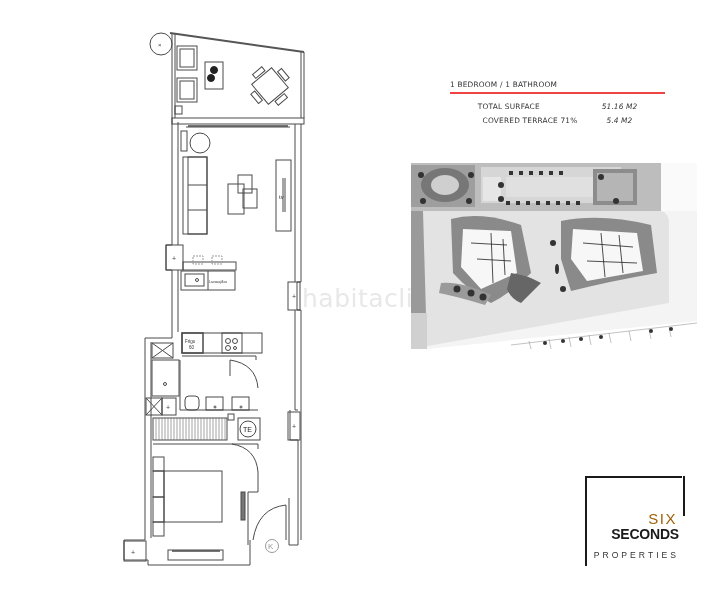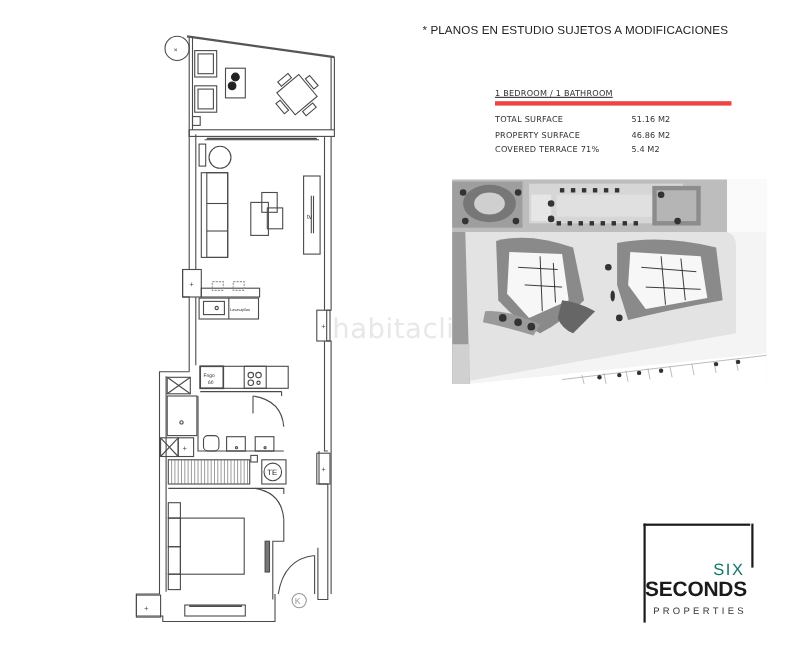--- a/index.html
+++ b/index.html
@@ -2,31 +2,31 @@
 <html><head>
 <meta charset="utf-8">
 <style>
   html, body { margin:0; padding:0; background:#ffffff; }
   body { width:716px; height:600px; position:relative; overflow:hidden; font-family:"Liberation Sans", sans-serif; color:#222; }
   .abs { position:absolute; }
   #floorplan { left:0; top:0; width:716px; height:600px; }
   .disclaimer { left:384px; top:22px; font-size:10.6px; line-height:13px; color:#222; letter-spacing:0.1px; }
   .disclaimer div { white-space:nowrap; }
   .specs { left:450px; top:80px; width:215px; font-family:"DejaVu Sans", sans-serif; font-size:7.4px; color:#333; }
-  .specs-title { padding-bottom:3px; border-bottom:4px solid #ef4444; margin-bottom:6px; letter-spacing:0.2px;text-decoration:underline; }
-  .spec-row { display:flex; height:13.5px; align-items:center; }
+  .specs-title { padding-bottom:3px; border-bottom:2px solid #ef4444; margin-bottom:6px; letter-spacing:0.2px; }
+  .spec-row { display:flex; height:13.5px; align-items:center;justify-content:center; }
   .spec-label { width:124px; letter-spacing:0.2px; }
-  .spec-value { letter-spacing:0.1px; }
+  .spec-value { letter-spacing:0.1px;font-style:italic; }
   .siteplan { left:411px; top:163px; width:286px; height:186px; }
   .logo { left:585px; top:476px; width:100px; height:90px; }
   .logo-box { position:absolute; left:0; top:0; width:95px; height:88px; border-left:2px solid #1a1a1a; border-top:2px solid #1a1a1a; }
   .logo-box:after { content:""; position:absolute; right:-3px; top:-2px; width:2px; height:40px; background:#1a1a1a; }
   .logo-box:before { content:""; position:absolute; left:-2px; bottom:-2px; width:2px; height:0; }
-  .logo-six { position:absolute; right:8px; top:34px; font-size:15px; color:#0f766e; letter-spacing:1.5px; font-family:"Liberation Sans", sans-serif; }
-  .logo-seconds { position:absolute; right:6px; top:50px; font-size:19px; font-weight:bold; color:#1a1a1a; letter-spacing:-0.2px; font-family:"Liberation Sans", sans-serif; }
+  .logo-six { position:absolute; right:8px; top:34px; font-size:15px; color:#a16207; letter-spacing:1.5px; font-family:"Liberation Sans", sans-serif; }
+  .logo-seconds { position:absolute; right:6px; top:50px; font-size:14px; font-weight:bold; color:#1a1a1a; letter-spacing:-0.2px; font-family:"Liberation Sans", sans-serif; }
   .logo-props { position:absolute; right:6px; top:74px; font-size:8.6px; letter-spacing:3px; color:#333; font-family:"Liberation Sans", sans-serif;padding-left:28px; }
   .watermark { left:302px; top:284px; font-size:25px; color:#e8e8e8; letter-spacing:0.5px; font-family:"DejaVu Sans", sans-serif; }
 </style>
 </head>
 <body>
 
 <svg class="abs" id="floorplan" viewBox="0 0 716 600" xmlns="http://www.w3.org/2000/svg">
   <g fill="none" stroke="#4a4a4a" stroke-width="1">
 
     <g>
@@ -199,32 +199,27 @@
   <text x="185" y="343" font-size="4.5" fill="#333" font-family="Liberation Sans, sans-serif">Frigo</text>
   <text x="189" y="349" font-size="4.5" fill="#333" font-family="Liberation Sans, sans-serif">60</text>
   <text x="209" y="283" font-size="3.5" fill="#333" font-family="Liberation Sans, sans-serif">Lavavajillas</text>
   <text x="243" y="432" font-size="7" fill="#222" font-family="Liberation Sans, sans-serif">TE</text>
   <text x="268" y="549" font-size="8" fill="#999" font-family="Liberation Sans, sans-serif">K</text>
 </svg>
 
 <div class="abs watermark">habitaclia</div>
 
 <div class="abs disclaimer">
-  <div>* PLANOS EN ESTUDIO SUJETOS A MODIFICACIONES</div>
 </div>
 
 <div class="abs specs">
   <div class="specs-title">1 BEDROOM / 1 BATHROOM</div>
   <div class="spec-row">
     <span class="spec-label">TOTAL SURFACE</span>
     <span class="spec-value">51.16 M2</span>
-  </div>
-  <div class="spec-row">
-    <span class="spec-label">PROPERTY SURFACE</span>
-    <span class="spec-value">46.86 M2</span>
   </div>
   <div class="spec-row">
     <span class="spec-label">COVERED TERRACE 71%</span>
     <span class="spec-value">5.4 M2</span>
   </div>
 </div>
 
 <svg class="abs siteplan" viewBox="0 0 286 186" xmlns="http://www.w3.org/2000/svg">
   <rect x="0" y="0" width="286" height="186" fill="#f4f4f4"></rect>
 

